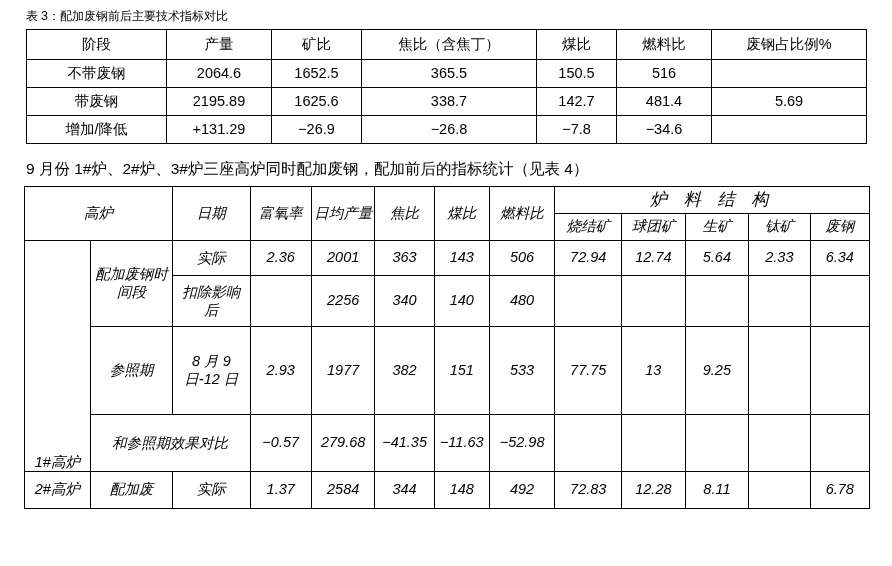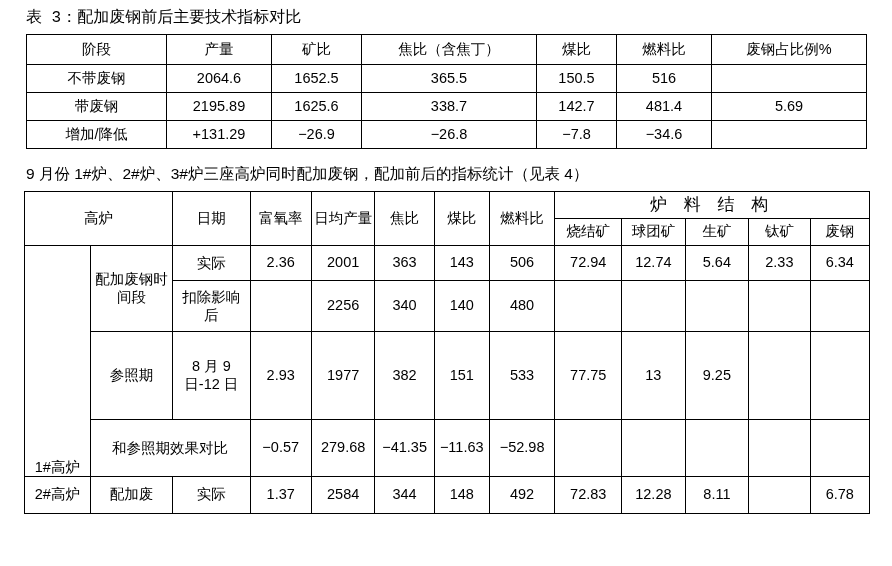--- a/index.html
+++ b/index.html
@@ -16,26 +16,25 @@
     overflow: hidden;
   }
   .page {
     position: relative;
     width: 892px;
     height: 566px;
     padding: 0;
     box-sizing: border-box;
   }
   .caption {
-    font-size: 16px;
+    font-size: 12px;
     line-height: 1.2;
     margin: 0;
     padding: 0 16px 0 26px;
     white-space: nowrap;
-    font-family: Liberation Mono, monospace;
   }
   .caption-1 { padding-top: 9px; }
   .para {
     font-size: 15.5px;
     line-height: 1.2;
     padding: 0 0 0 26px;
     white-space: nowrap;
   }
   table {
     border-collapse: collapse;
@@ -55,20 +54,21 @@
     margin: 6px 0 0 26px;
     width: 840px;
   }
   #table3 td { height: 25px; }
   #table3 tr.head td { height: 27px; }
 
   
   #table4 {
     margin: 7px 12px 0 24px;
     width: 846px;
+    font-style: italic;
   }
   #table4 td { height: 24px; }
   .t4-group { font-size: 17px; letter-spacing: 6px; }
   .wrapcell { white-space: normal; line-height: 1.25; }
 </style>
 </head>
 <body>
 
 <div class="page">
 

